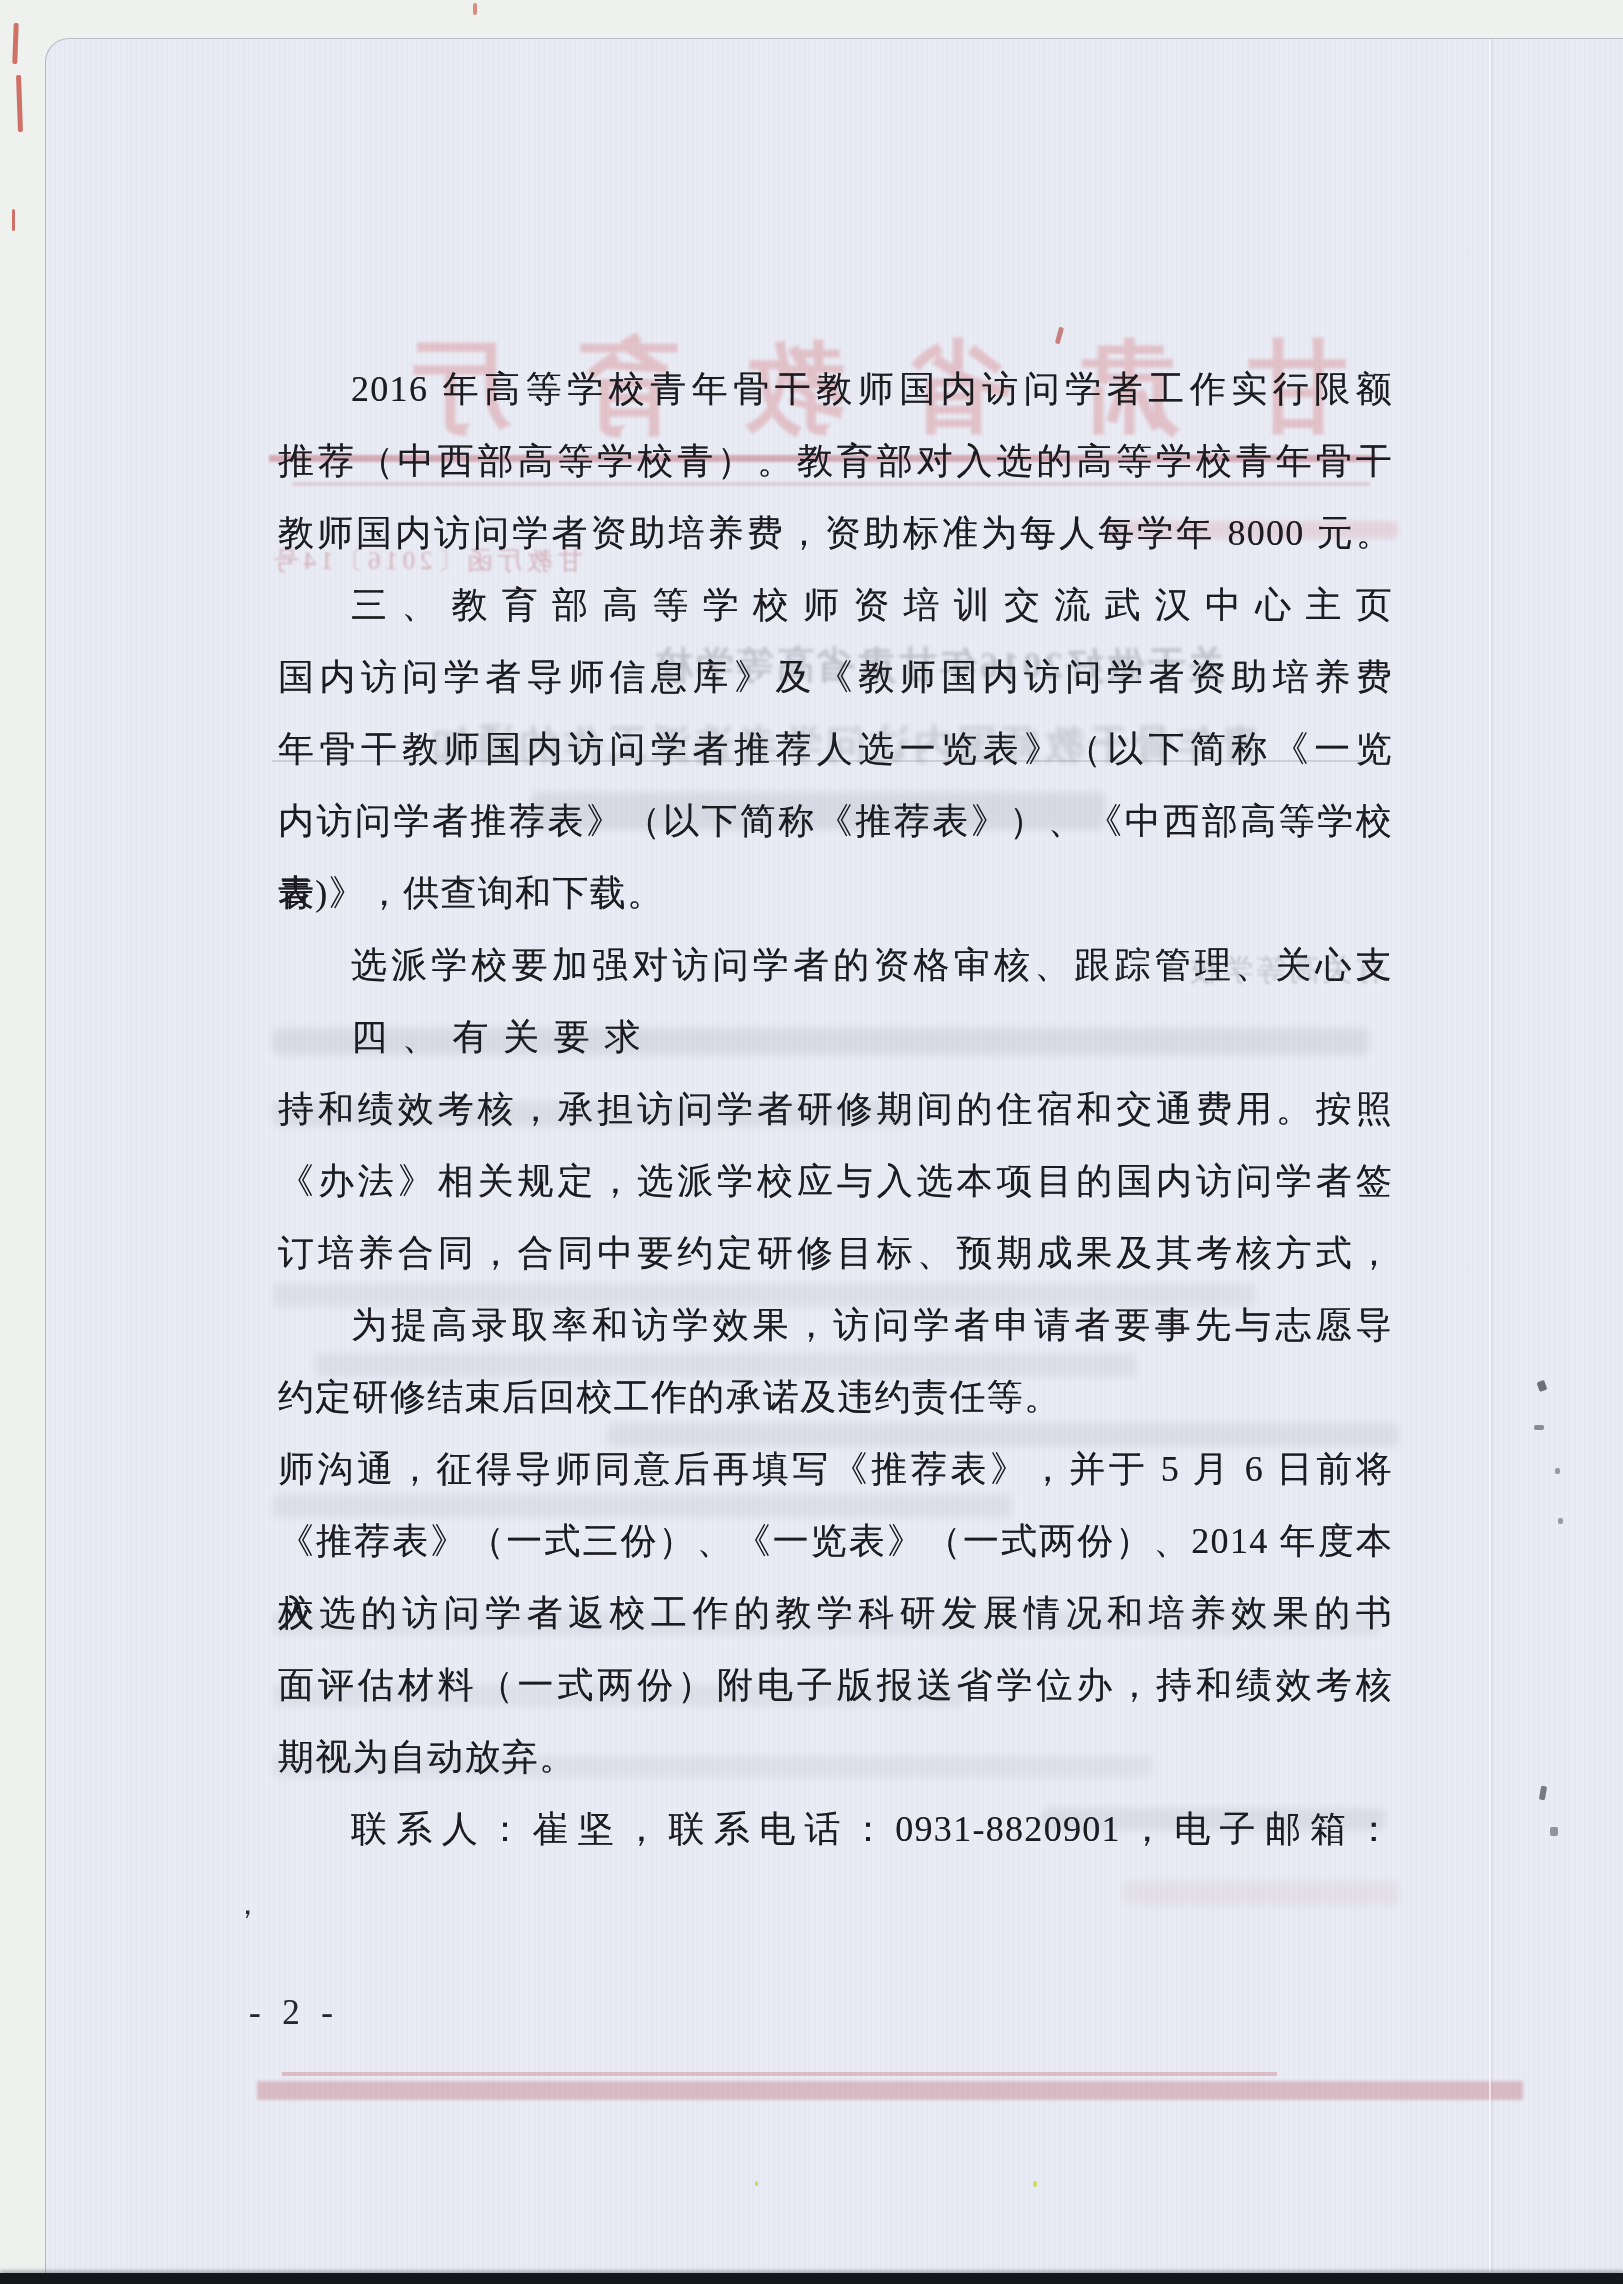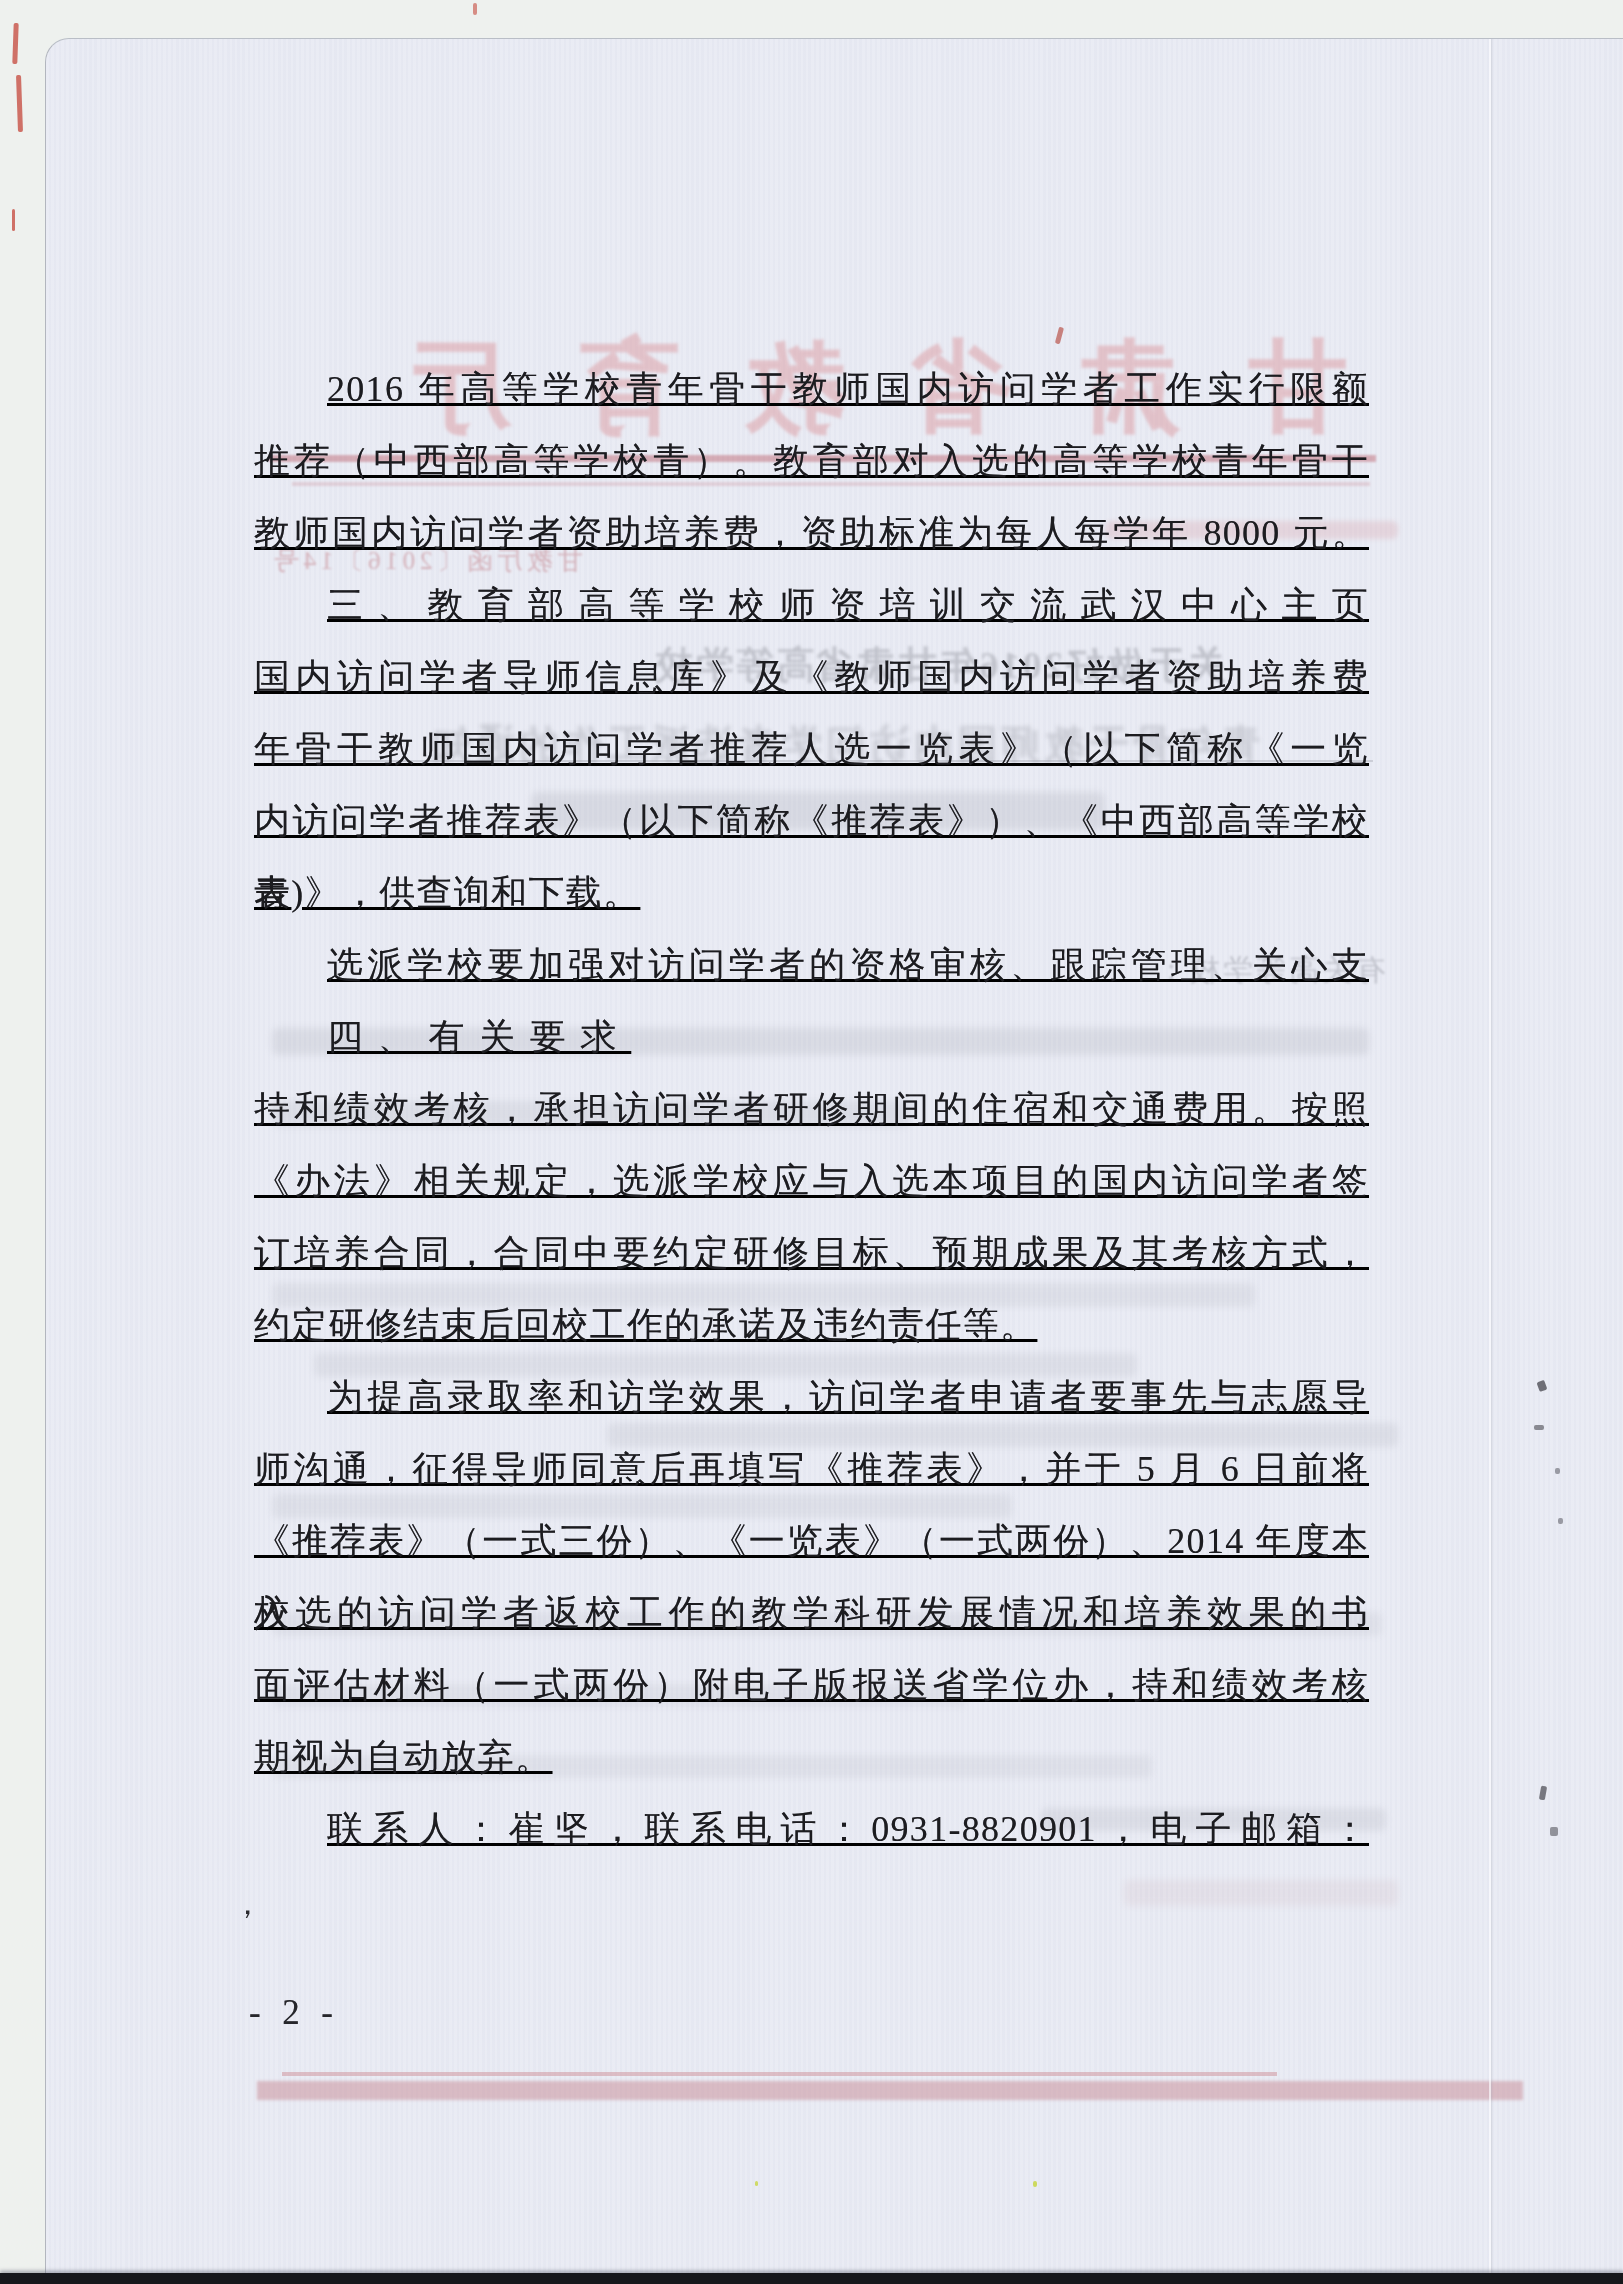--- a/index.html
+++ b/index.html
@@ -14,21 +14,21 @@
     background:#e9ebf4;
     background-image:repeating-linear-gradient(90deg,rgba(255,255,255,.035) 0 2.6px,rgba(110,120,150,.028) 2.6px 5.1px);
     border-top:1.3px solid #b9bec6;border-left:1.3px solid #b2b6be;
     border-top-left-radius:24px;
   }
   .scanner-bottom{
     position:absolute;left:0;bottom:0;width:100%;height:11px;background:#16171b;
     box-shadow:0 -2.6px 3.8px rgba(90,95,110,.45);
   }
   
-  .textcol{position:absolute;left:208px;top:314px;width:1115px;text-decoration:underline;}
+  .textcol{position:absolute;left:232px;top:314px;width:1115px;}
   .line{
     font-size:36px;line-height:72px;height:72px;
     color:#1c1c20;text-align:justify;text-align-last:left;
     text-shadow:0 0 0.6px rgba(25,25,30,.55);
     letter-spacing:1.3px;white-space:normal;
   }
   .line.just{text-align-last:justify;}
   .line.indent{text-indent:73px;}
   .line.spaced{letter-spacing:14.7px;}
   .pageno{
@@ -110,22 +110,22 @@
       <div class="line indent just">三、教育部高等学校师资培训交流武汉中心主页</div>
       <div class="line just">国内访问学者导师信息库》及《教师国内访问学者资助培养费</div>
       <div class="line just">年骨干教师国内访问学者推荐人选一览表》（以下简称《一览</div>
       <div class="line just">内访问学者推荐表》（以下简称《推荐表》）、《中西部高等学校青</div>
       <div class="line">表)》，供查询和下载。</div>
       <div class="line indent just">选派学校要加强对访问学者的资格审核、跟踪管理、关心支</div>
       <div class="line indent spaced">四、有关要求</div>
       <div class="line just">持和绩效考核，承担访问学者研修期间的住宿和交通费用。按照</div>
       <div class="line just">《办法》相关规定，选派学校应与入选本项目的国内访问学者签</div>
       <div class="line just">订培养合同，合同中要约定研修目标、预期成果及其考核方式，</div>
+      <div class="line indent just">为提高录取率和访学效果，访问学者申请者要事先与志愿导</div>
       <div class="line">约定研修结束后回校工作的承诺及违约责任等。</div>
-      <div class="line indent just">为提高录取率和访学效果，访问学者申请者要事先与志愿导</div>
       <div class="line just">师沟通，征得导师同意后再填写《推荐表》，并于 5 月 6 日前将</div>
       <div class="line just">《推荐表》（一式三份）、《一览表》（一式两份）、2014 年度本校</div>
       <div class="line just">入选的访问学者返校工作的教学科研发展情况和培养效果的书</div>
       <div class="line just">面评估材料（一式两份）附电子版报送省学位办，持和绩效考核</div>
       <div class="line">期视为自动放弃。</div>
       <div class="line indent just">联系人：崔坚，联系电话：0931-8820901，电子邮箱：</div>
     </div>
 
   <div class="pageno">- 2 -</div>
 

